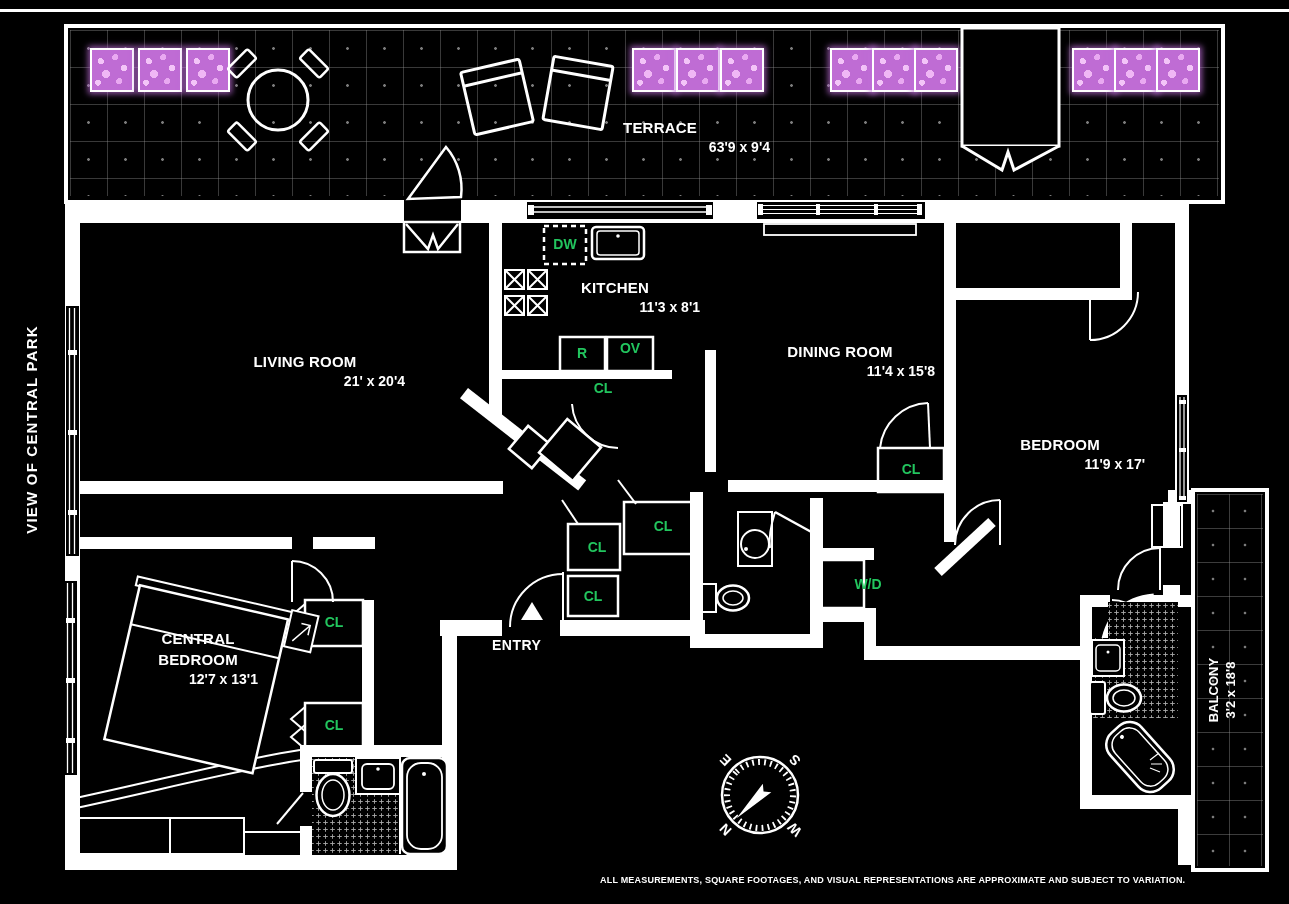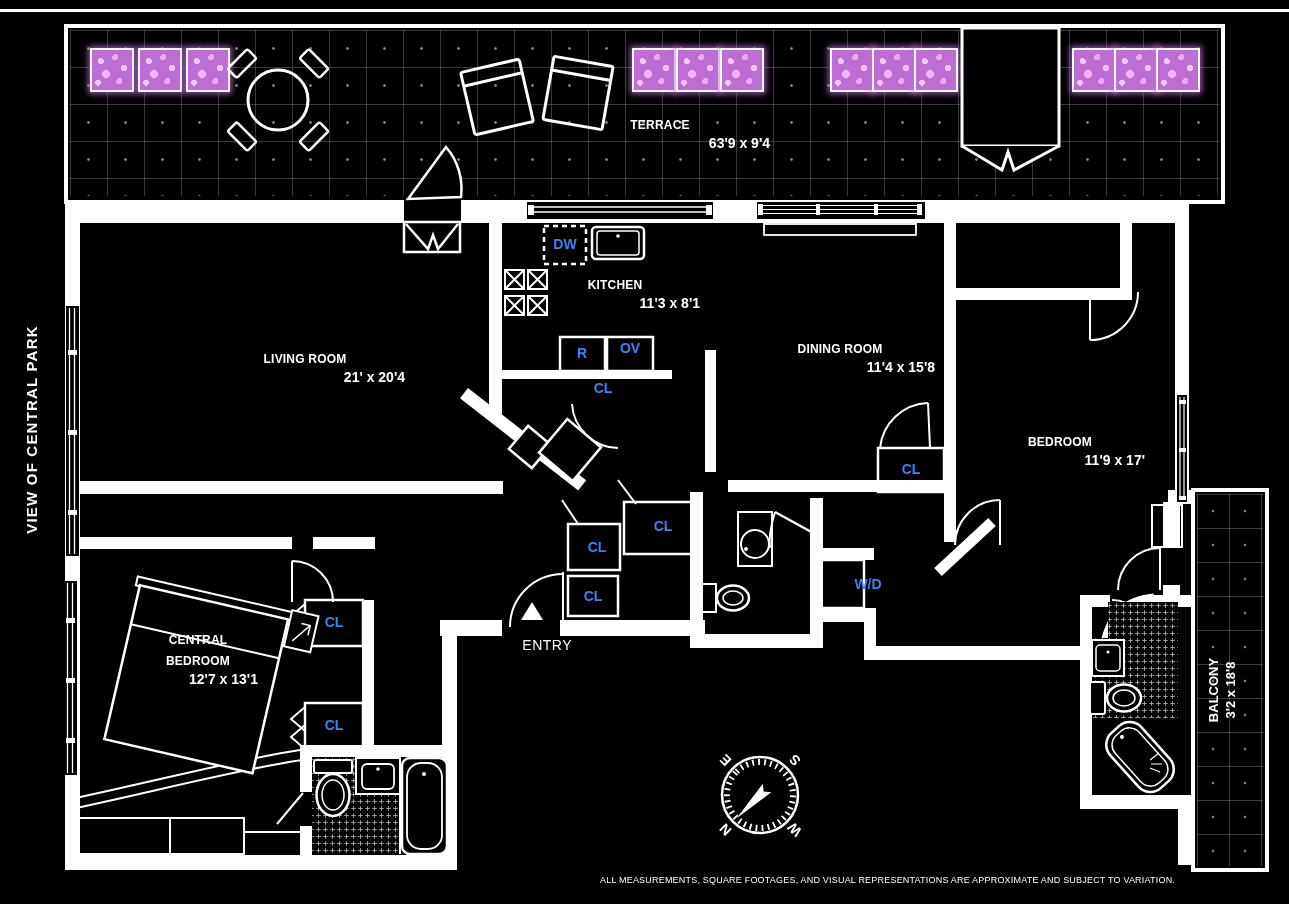--- a/index.html
+++ b/index.html
@@ -23,35 +23,35 @@
       radial-gradient(circle at 22% 28%, #f3c4f8 0 3px, rgba(0,0,0,0) 3px),
       radial-gradient(circle at 58% 18%, #e9a9f1 0 3px, rgba(0,0,0,0) 3px),
       radial-gradient(circle at 80% 45%, #f3c4f8 0 3px, rgba(0,0,0,0) 3px),
       radial-gradient(circle at 35% 60%, #f0b7f5 0 4px, rgba(0,0,0,0) 4px),
       radial-gradient(circle at 68% 78%, #e9a9f1 0 3px, rgba(0,0,0,0) 3px),
       radial-gradient(circle at 15% 82%, #f3c4f8 0 3px, rgba(0,0,0,0) 3px),
       #bf6cd4;
     box-shadow:0 0 6px 2px rgba(190,110,216,.75);}
   .plan{position:absolute;left:0;top:0;}
   .lbl{position:absolute;color:#fff;font-weight:700;text-align:center;line-height:1.32;white-space:nowrap;}
-  .lbl .nm{font-size:12px;letter-spacing:.2px;display:block;}
+  .lbl .nm{font-size:15px;letter-spacing:.2px;display:block;}
   .lbl .dm{font-size:14px;display:block;text-align:right;}
   .lbl.wrap{white-space:normal;}
-  .tag{position:absolute;color:#3b82f6;font-weight:700;font-size:14px;width:40px;text-align:center;}
+  .tag{position:absolute;color:#22c55e;font-weight:700;font-size:14px;width:40px;text-align:center;}
   .vert{transform:rotate(-90deg);transform-origin:center;}
   .view-note{position:absolute;left:-79px;top:421px;width:220px;color:#fff;font-weight:700;
     font-size:15px;letter-spacing:1.2px;text-align:center;white-space:nowrap;}
   .balcony-lbl{position:absolute;left:1164px;top:672px;width:120px;height:36px;color:#fff;
     font-weight:700;text-align:center;line-height:1.3;white-space:nowrap;}
   .balcony-lbl .nm{font-size:13px;display:block;}
   .balcony-lbl .dm{font-size:13px;display:block;}
-  .disclaimer{position:absolute;left:600px;top:875px;width:560px;color:#fff;font-weight:400;
+  .disclaimer{position:absolute;left:600px;top:875px;width:560px;color:#fff;font-weight:700;
     font-size:9px;letter-spacing:.2px;text-align:right;white-space:nowrap;}
-  .entry-lbl{position:absolute;left:492px;top:637px;width:80px;color:#fff;font-weight:400;
-    font-size:14px;text-align:right;letter-spacing:.5px;}
+  .entry-lbl{position:absolute;left:492px;top:637px;width:80px;color:#fff;font-weight:700;
+    font-size:14px;text-align:left;letter-spacing:.5px;}
 </style>
 </head>
 <body>
 
 <div class="stage">
 
   <div class="grid terrace-grid"></div>
   <div class="grid balcony-grid"></div>
 
   <div class="planter" style="left:90px;top:48px"></div>

